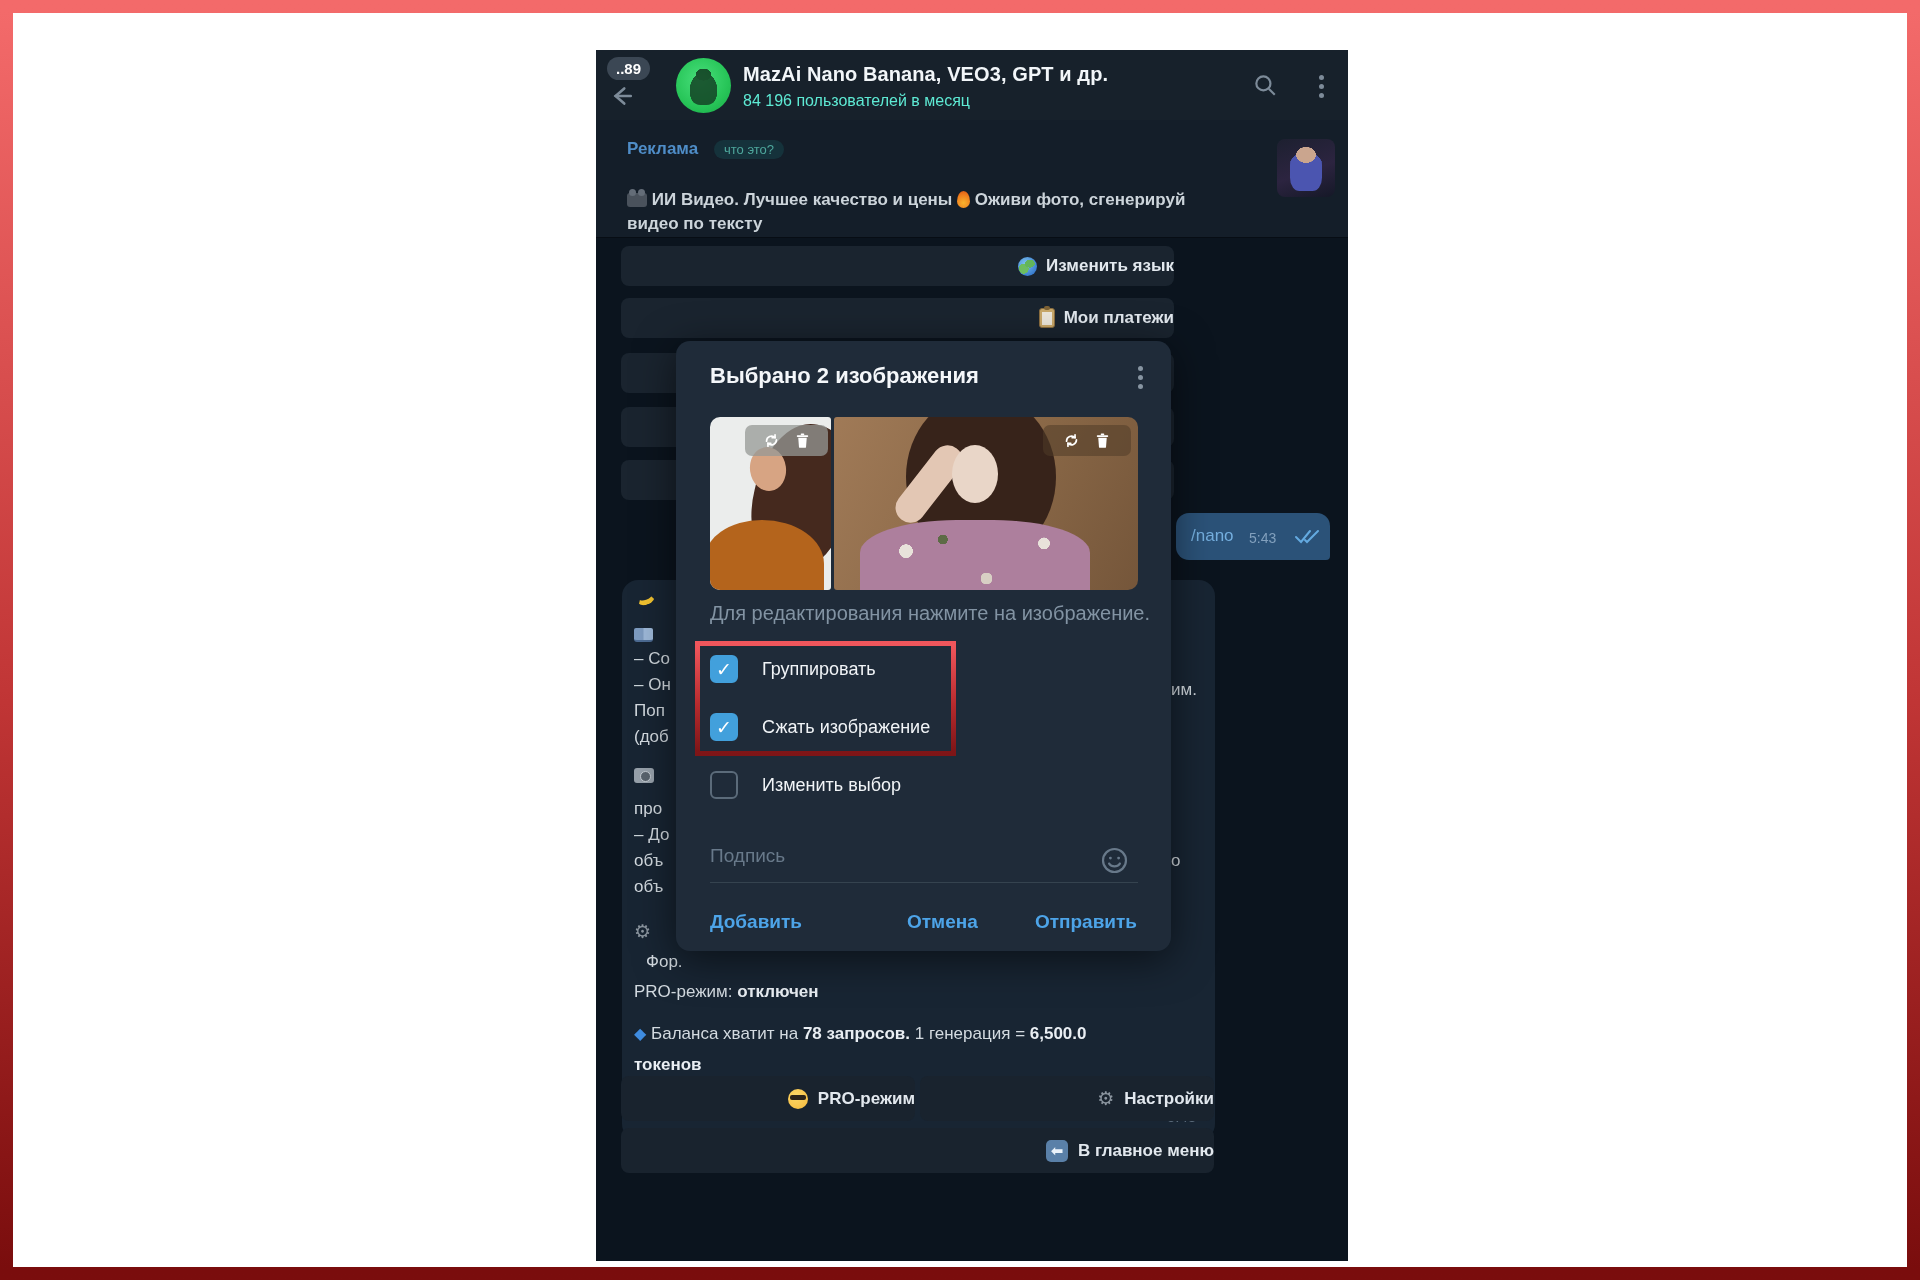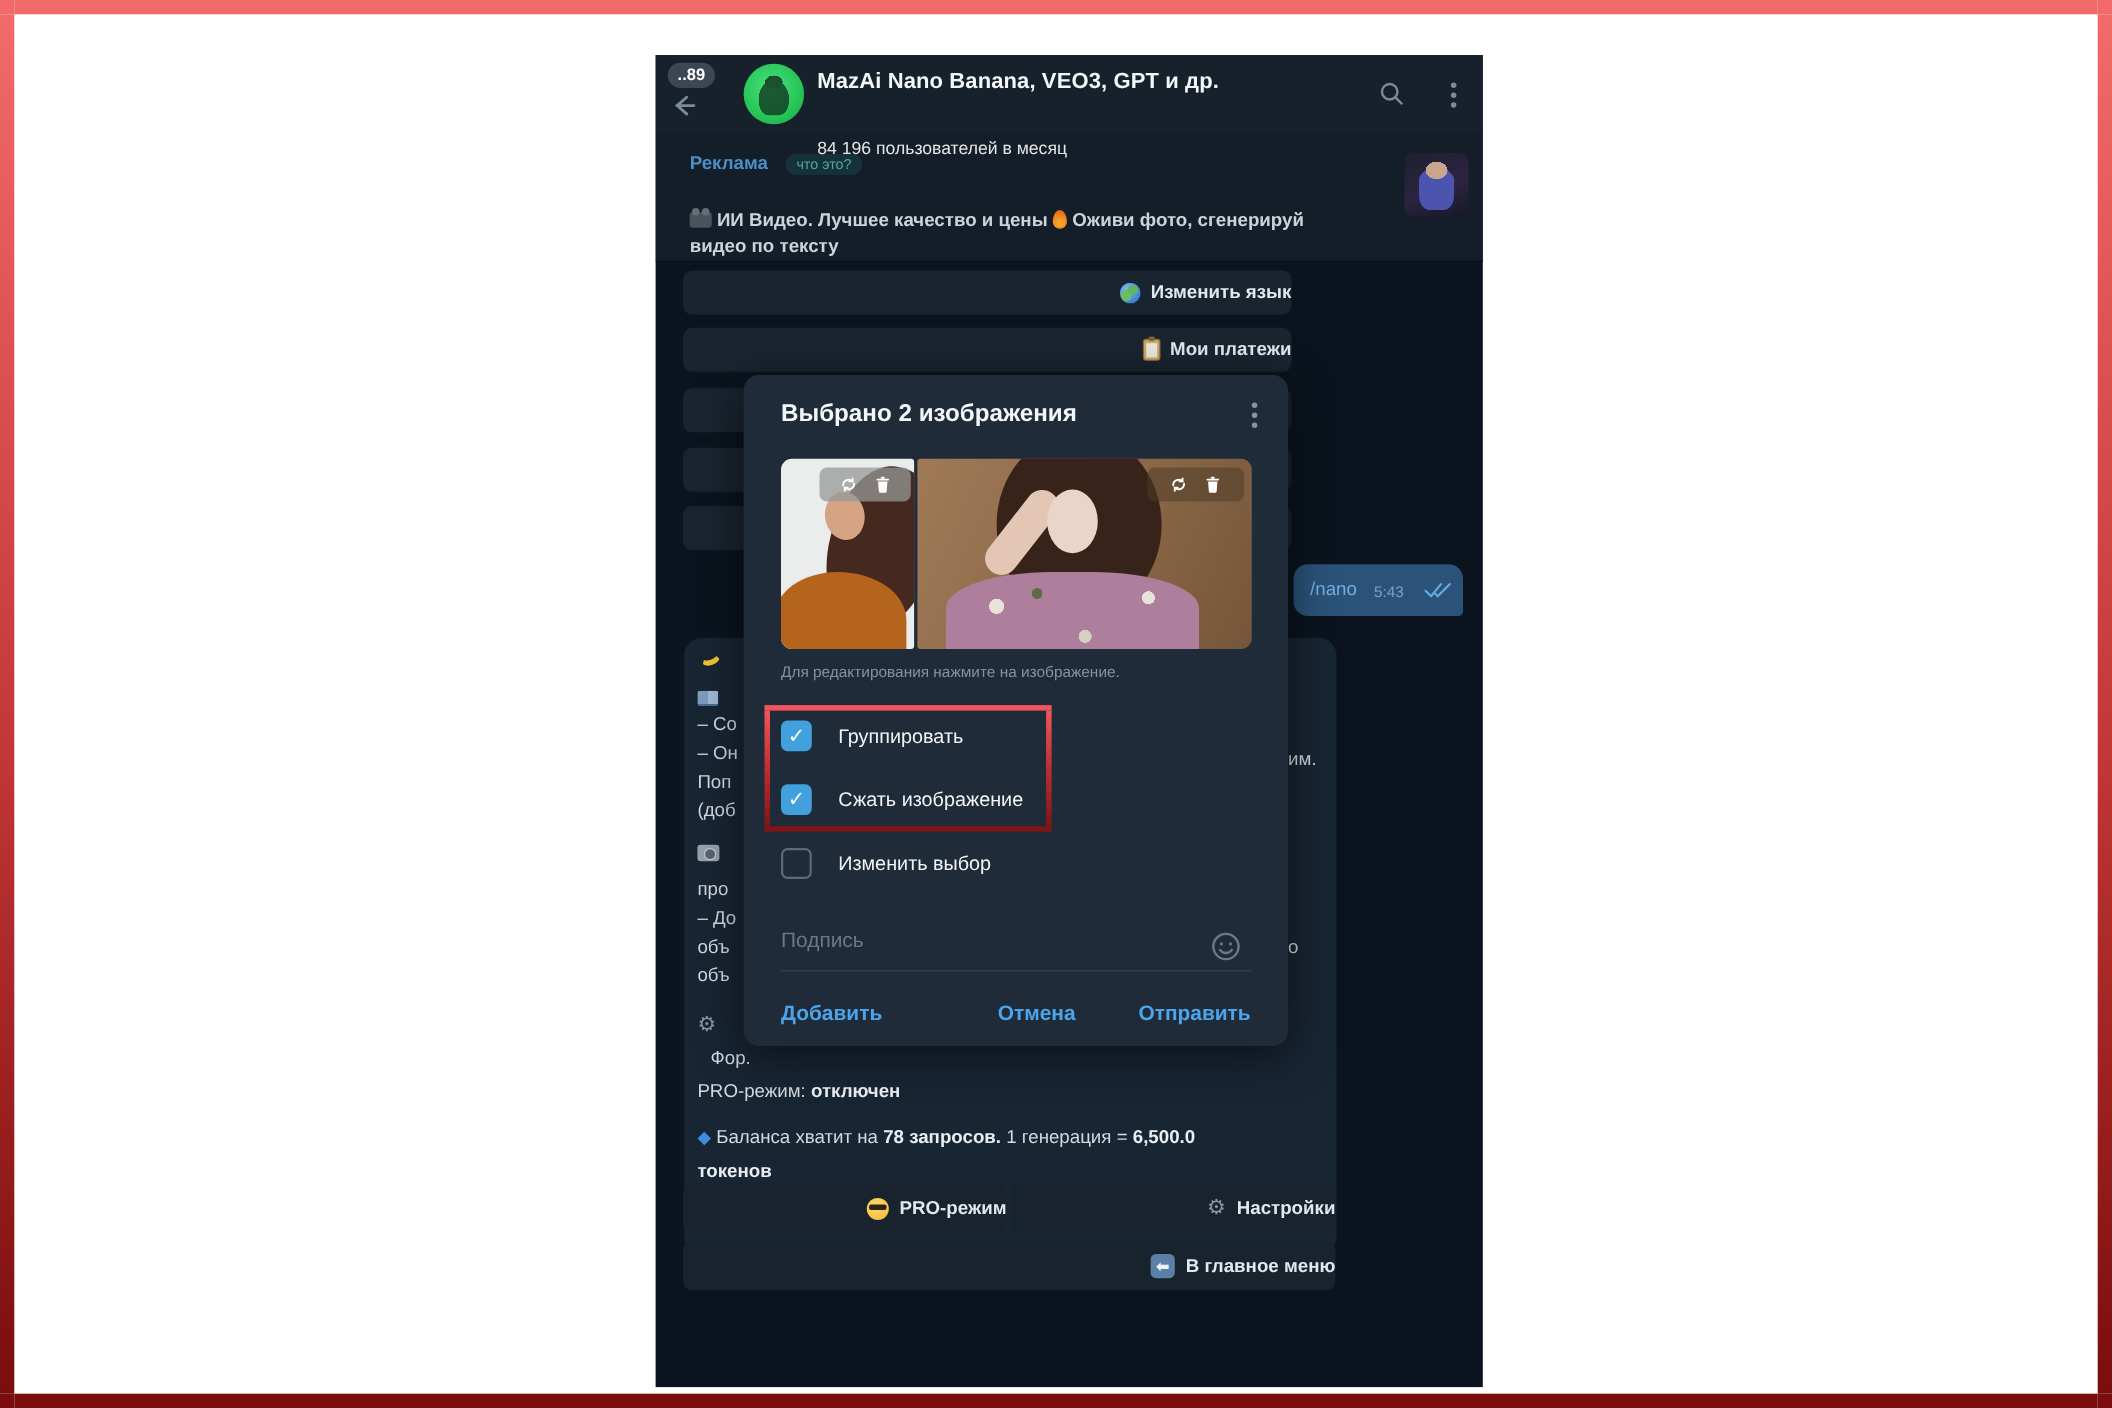--- a/index.html
+++ b/index.html
@@ -14,21 +14,21 @@
   
   .hdr { position:absolute; left:0; top:0; width:752px; height:70px; background:#17212b; z-index:5; }
   .back-badge { position:absolute; left:11px; top:7px; background:#3b4754; color:#fff; font-size:15px; font-weight:700;
                 padding:3px 9px; border-radius:13px; }
   .back-arrow { position:absolute; left:12px; top:33px; width:26px; height:26px; color:#7d8b99; }
   .avatar { position:absolute; left:80px; top:8px; width:55px; height:55px; border-radius:50%;
             background:radial-gradient(circle at 45% 40%, #49e07c 0%, #27c558 60%, #18a946 100%); overflow:hidden; }
   .avatar:after { content:""; position:absolute; left:12px; top:9px; width:31px; height:38px; border-radius:46% 46% 40% 40%;
             background:radial-gradient(8px 6px at 50% 20%, #123a22 98%, transparent), radial-gradient(14px 18px at 50% 62%, #154426 98%, transparent); opacity:.85; }
   .hdr-title { position:absolute; left:147px; top:13px; font-size:20px; font-weight:700; color:#f2f6f9; letter-spacing:.1px; }
-  .hdr-sub { position:absolute; left:147px; top:42px; font-size:16px; color:#e5e5e5;margin-top:35px; }
+  .hdr-sub { position:absolute; left:147px; top:42px; font-size:16px; color:#5eead4; }
   .hdr-ic { position:absolute; top:22px; width:26px; height:26px; color:#7d8b99; }
   .kebab { display:flex; flex-direction:column; gap:4px; align-items:center; justify-content:center; }
   .kebab i { width:5px; height:5px; border-radius:50%; background:#7d8b99; }
 
   
   .ad { position:absolute; left:0; top:70px; width:752px; height:118px; background:#141e29; border-bottom:1px solid #070d14; }
   .ad-label { position:absolute; left:31px; top:19px; color:#4f8dc7; font-size:17px; font-weight:700; }
   .ad-what { position:absolute; left:118px; top:20px; background:#15323b; color:#4ea79c; font-size:13px; padding:2px 10px; border-radius:10px; }
   .ad-l1 { position:absolute; left:31px; top:45px; width:620px; font-size:17px; font-weight:700; color:#e8edf2; }
   .ad-l2 { position:absolute; left:31px; top:70px; width:630px; font-size:17px; font-weight:600; color:#ccd4da; }
@@ -67,21 +67,21 @@
   .hair2 { position:absolute; left:72px; top:-24px; width:150px; height:168px; border-radius:50%; background:#37231a; }
   .face2 { position:absolute; left:118px; top:28px; width:46px; height:58px; border-radius:50%; background:#e9d6c8; }
   .arm2 { position:absolute; left:80px; top:22px; width:30px; height:90px; border-radius:16px; background:#e3c7b4; transform:rotate(38deg); }
   .torso2 { position:absolute; left:26px; bottom:-8px; width:230px; height:78px; border-radius:42% 42% 0 0; background:#ad7f9d;
             background-image:radial-gradient(7px 7px at 20% 40%, #e8e2da 96%, transparent), radial-gradient(6px 6px at 80% 30%, #e8e2da 96%, transparent),
             radial-gradient(6px 6px at 55% 75%, #d8cfc4 96%, transparent), radial-gradient(5px 5px at 36% 25%, #5d6b46 96%, transparent); }
   .pill { position:absolute; top:8px; height:31px; border-radius:7px; display:flex; align-items:center; justify-content:center; gap:14px; color:#fff; }
   .pill-l { right:3px; width:83px; background:rgba(150,152,150,.75); }
   .pill-r { right:7px; width:88px; background:rgba(80,60,40,.55); }
   .pill svg { width:17px; height:17px; }
-  .m-hint { position:absolute; left:34px; top:261px; font-size:14px; color:#8293a3; }
+  .m-hint { position:absolute; left:34px; top:261px; font-size:20px; color:#8293a3; }
   .cb-row { position:absolute; left:34px; display:flex; align-items:center; gap:24px; }
   .cb { width:28px; height:28px; border-radius:6px; border:2px solid #5b6b7a; display:flex; align-items:center; justify-content:center; }
   .cb .tick { display:none; color:#fff; font-size:19px; font-weight:700; line-height:1; }
   .cb.checked { background:#42a0dc; border-color:#42a0dc; }
   .cb.checked .tick { display:block; }
   .cb-label { font-size:18px; color:#f1f4f7; }
   .m-caption { position:absolute; left:34px; top:504px; font-size:19px; color:#68798a; }
   .m-underline { position:absolute; left:34px; top:541px; width:428px; height:1px; background:#35434f; }
   .m-smiley { position:absolute; left:424px; top:505px; width:29px; height:29px; color:#68798a; }
   .m-btn { position:absolute; top:570px; font-size:19px; font-weight:700; color:#4da4e8; }

